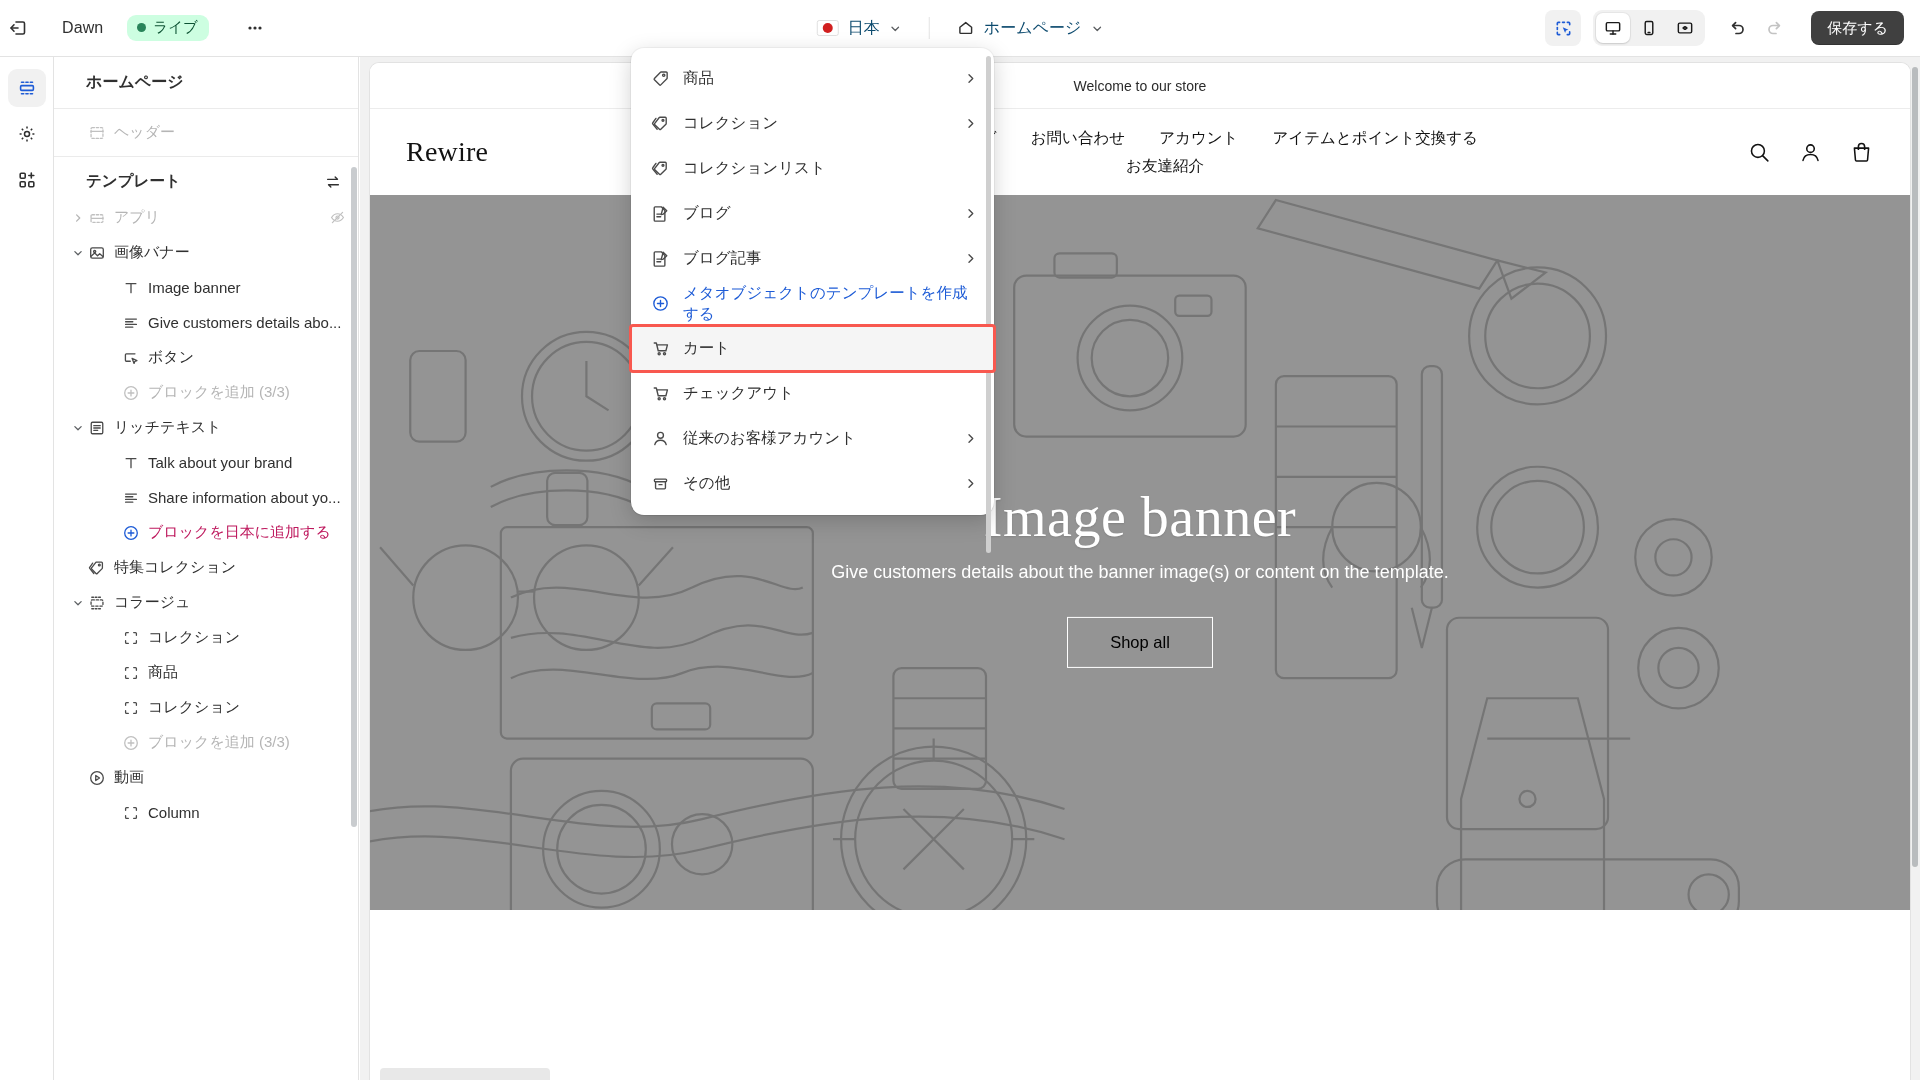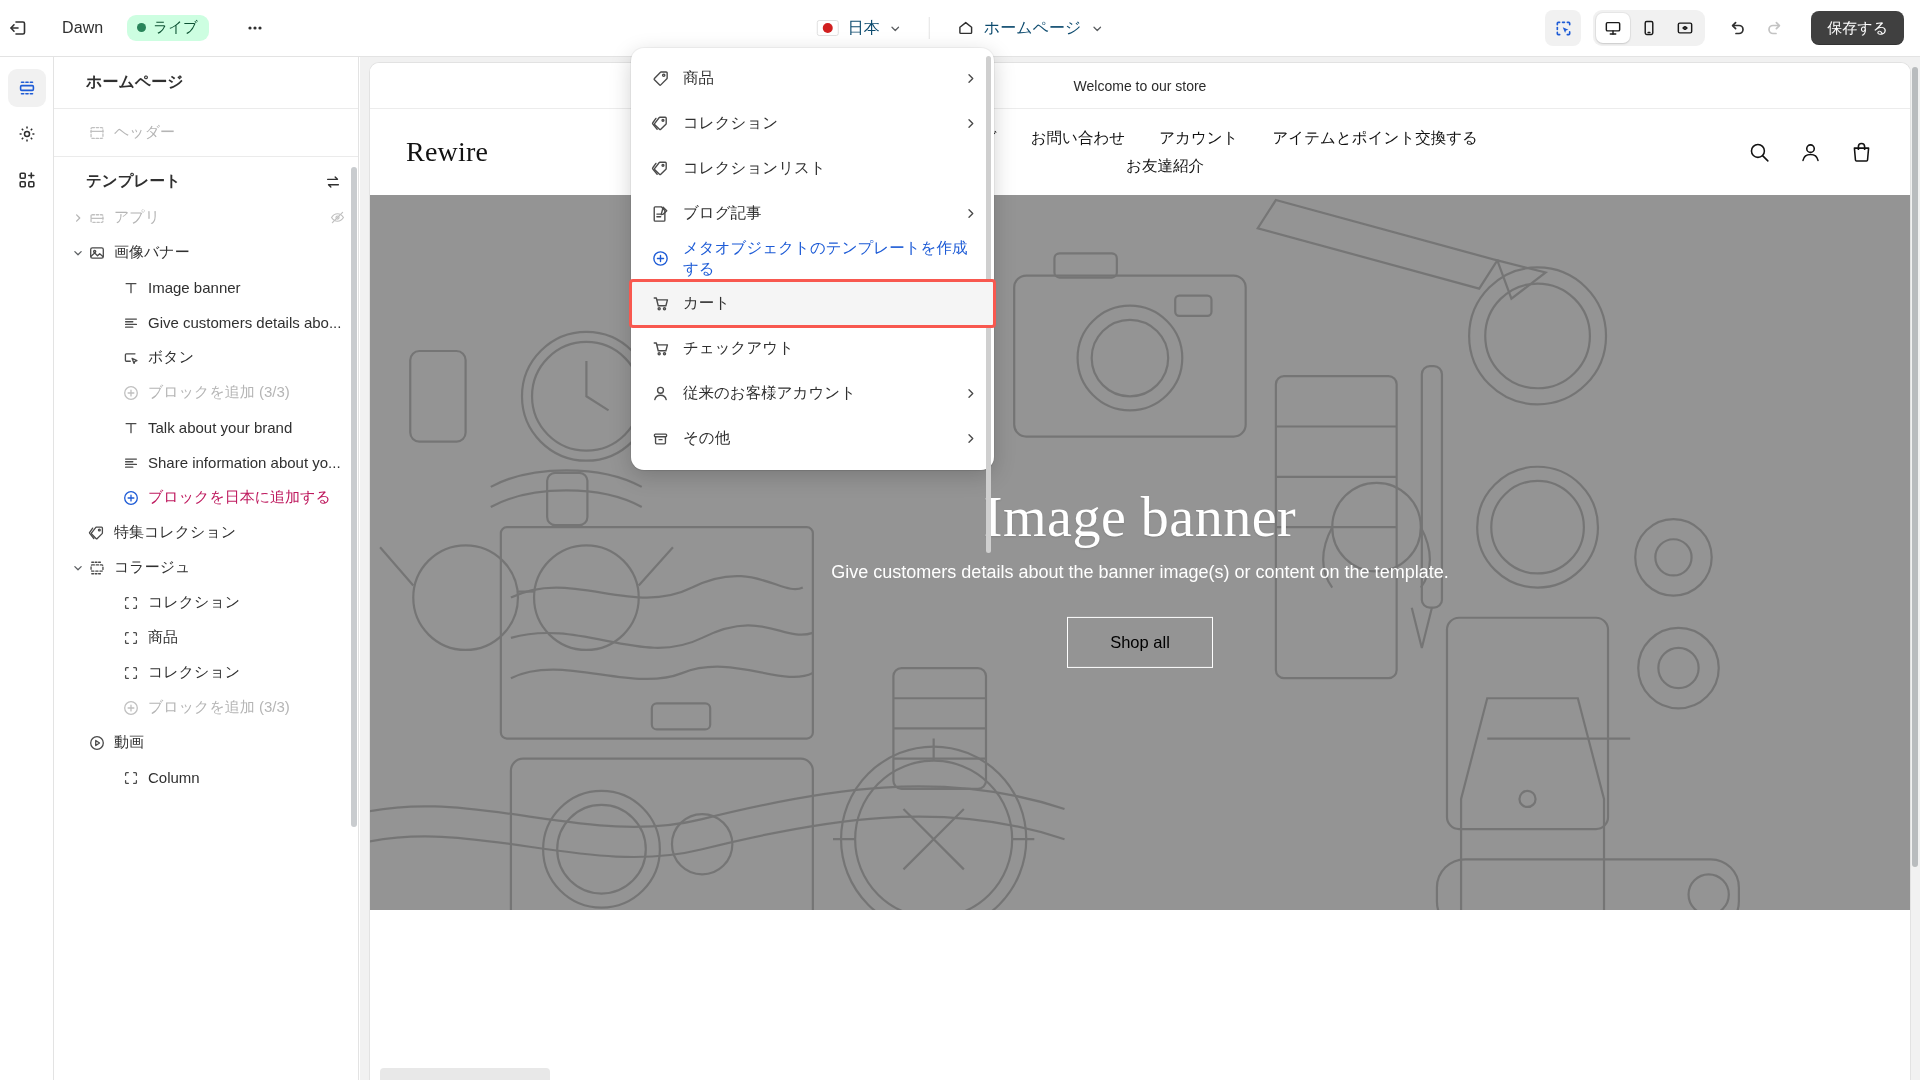--- a/index.html
+++ b/index.html
@@ -473,20 +473,34 @@
         <div class="row muted indent">
           <span class="caret blank"></span>
           <span class="ico">
             <svg width="18" height="18" viewBox="0 0 20 20" fill="none" stroke="#c0c0c0" stroke-width="1.45" stroke-linecap="round" stroke-linejoin="round">
               <circle cx="10" cy="10" r="7"></circle>
               <path d="M10 6.8v6.4M6.8 10h6.4"></path>
             </svg>
           </span>
           <span class="lbl">ブロックを追加 (3/3)</span>
         </div>
+        <div class="row">
+          <span class="caret">
+            <svg width="14" height="14" viewBox="0 0 20 20" fill="none" stroke="#5c5f62" stroke-width="1.8" stroke-linecap="round" stroke-linejoin="round">
+              <path d="M5.5 8l4.5 4.5L14.5 8"></path>
+            </svg>
+          </span>
+          <span class="ico">
+            <svg width="18" height="18" viewBox="0 0 20 20" fill="none" stroke="#4a4a4a" stroke-width="1.45" stroke-linecap="round" stroke-linejoin="round">
+              <rect x="3.6" y="3.6" width="12.8" height="12.8" rx="1.4"></rect>
+              <path d="M6.4 7.4h7.2M6.4 10h7.2M6.4 12.6h4.4"></path>
+            </svg>
+          </span>
+          <span class="lbl">リッチテキスト</span>
+        </div>
         <div class="row indent">
           <span class="caret blank"></span>
           <span class="ico">
             <svg width="18" height="18" viewBox="0 0 20 20" fill="none" stroke="#4a4a4a" stroke-width="1.45" stroke-linecap="round" stroke-linejoin="round">
               <path d="M4.6 5.2h10.8M10 5.2v10"></path>
             </svg>
           </span>
           <span class="lbl">Talk about your brand</span>
         </div>
         <div class="row indent">
@@ -768,20 +782,35 @@
         <span class="mi-lbl">コレクションリスト</span>
       </div>
       <div class="menu-item">
         <span class="mi-ico">
           <svg width="19" height="19" viewBox="0 0 20 20" fill="none" stroke="#4a4a4a" stroke-width="1.45" stroke-linecap="round" stroke-linejoin="round">
             <path d="M4.4 3h6.4l3.8 3.8v10.2a1 1 0 0 1-1 1H4.4a1 1 0 0 1-1-1V4a1 1 0 0 1 1-1z"></path>
             <path d="M6.2 10.6h4M6.2 13.4h4"></path>
             <path d="M12.8 3.4 16.6 7l-3.6 3.6-2.2.5.5-2.2z"></path>
           </svg>
         </span>
+        <span class="mi-lbl">ブログ</span>
+        <span class="mi-chev">
+          <svg width="15" height="15" viewBox="0 0 20 20" fill="none" stroke="#4a4a4a" stroke-width="1.8" stroke-linecap="round" stroke-linejoin="round">
+            <path d="M8 5l5 5-5 5"></path>
+          </svg>
+        </span>
+      </div>
+      <div class="menu-item">
+        <span class="mi-ico">
+          <svg width="19" height="19" viewBox="0 0 20 20" fill="none" stroke="#4a4a4a" stroke-width="1.45" stroke-linecap="round" stroke-linejoin="round">
+            <path d="M4.4 3h6.4l3.8 3.8v10.2a1 1 0 0 1-1 1H4.4a1 1 0 0 1-1-1V4a1 1 0 0 1 1-1z"></path>
+            <path d="M6.2 10.6h4M6.2 13.4h4"></path>
+            <path d="M12.8 3.4 16.6 7l-3.6 3.6-2.2.5.5-2.2z"></path>
+          </svg>
+        </span>
         <span class="mi-lbl">ブログ記事</span>
         <span class="mi-chev">
           <svg width="15" height="15" viewBox="0 0 20 20" fill="none" stroke="#4a4a4a" stroke-width="1.8" stroke-linecap="round" stroke-linejoin="round">
             <path d="M8 5l5 5-5 5"></path>
           </svg>
         </span>
       </div>
       <div class="menu-item accent">
         <span class="mi-ico">
           <svg width="19" height="19" viewBox="0 0 20 20" fill="none" stroke="#1d5bd6" stroke-width="1.45" stroke-linecap="round" stroke-linejoin="round">

